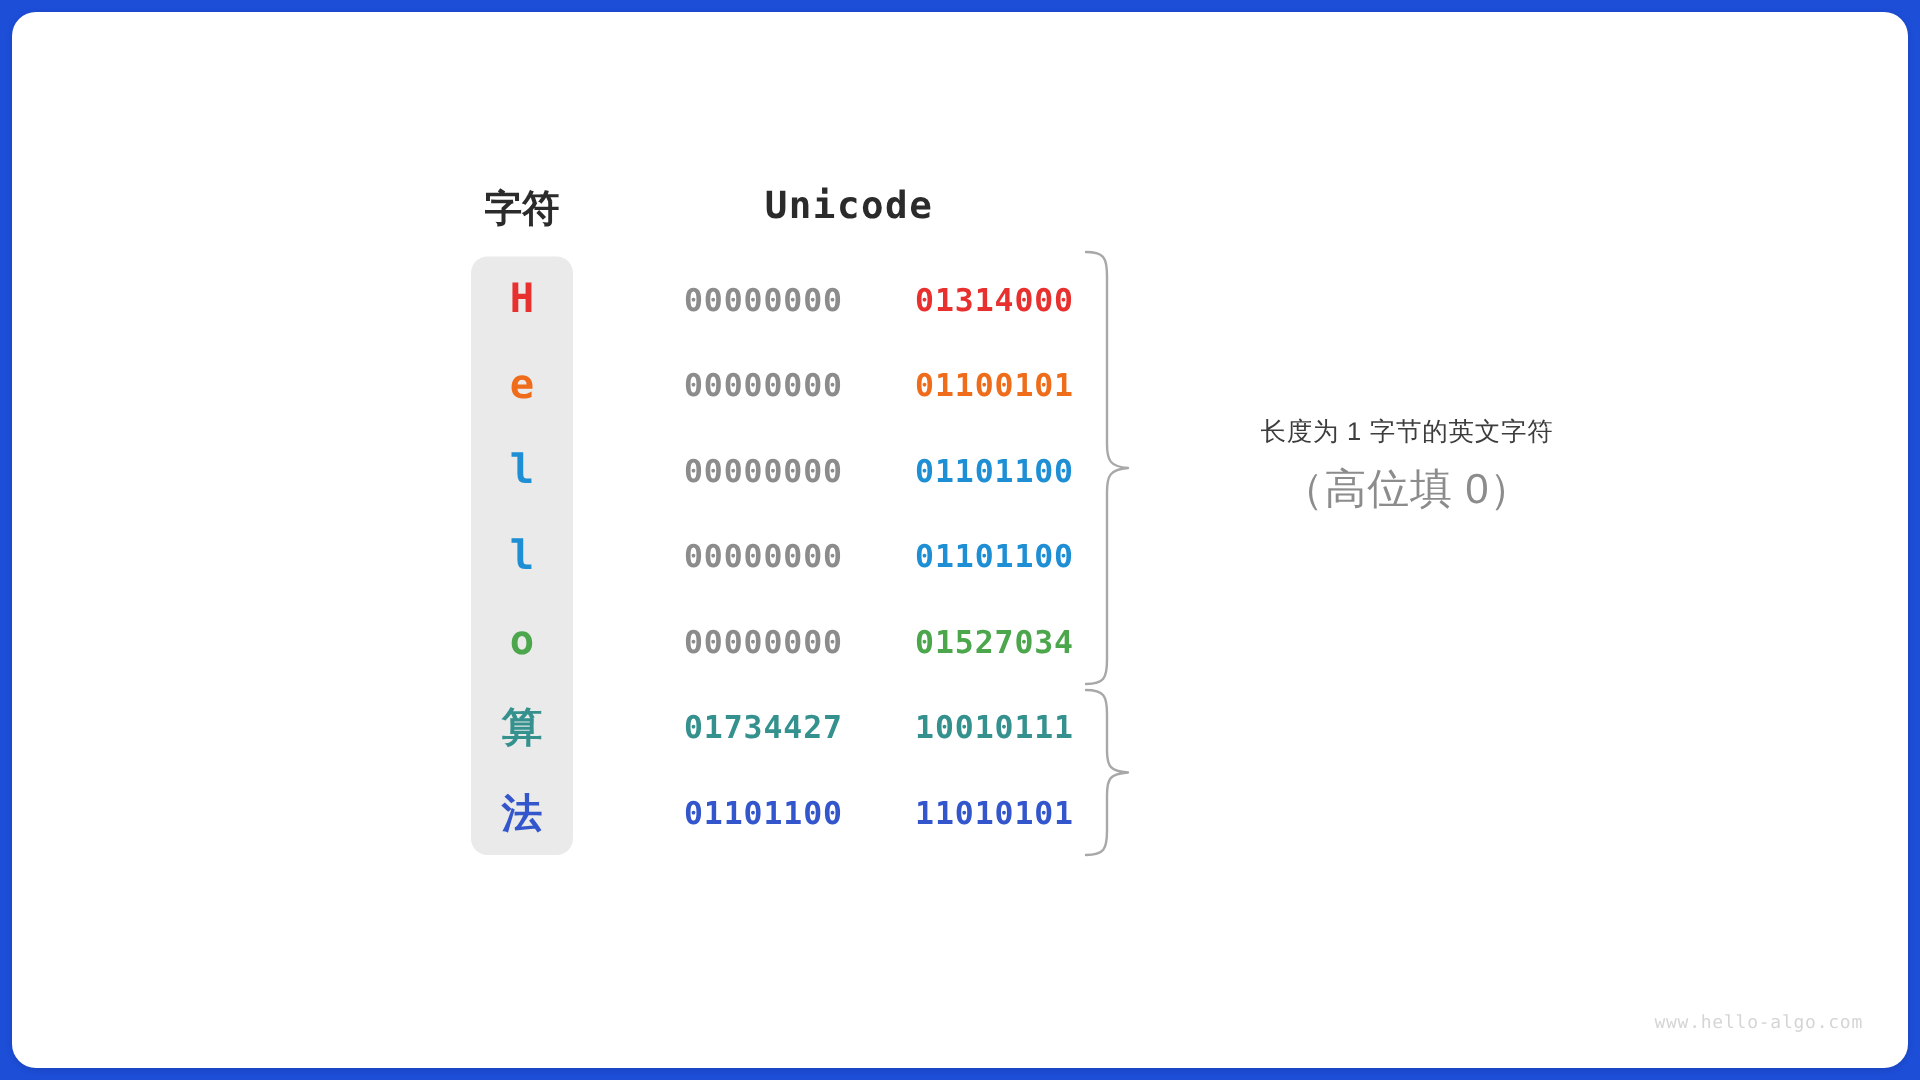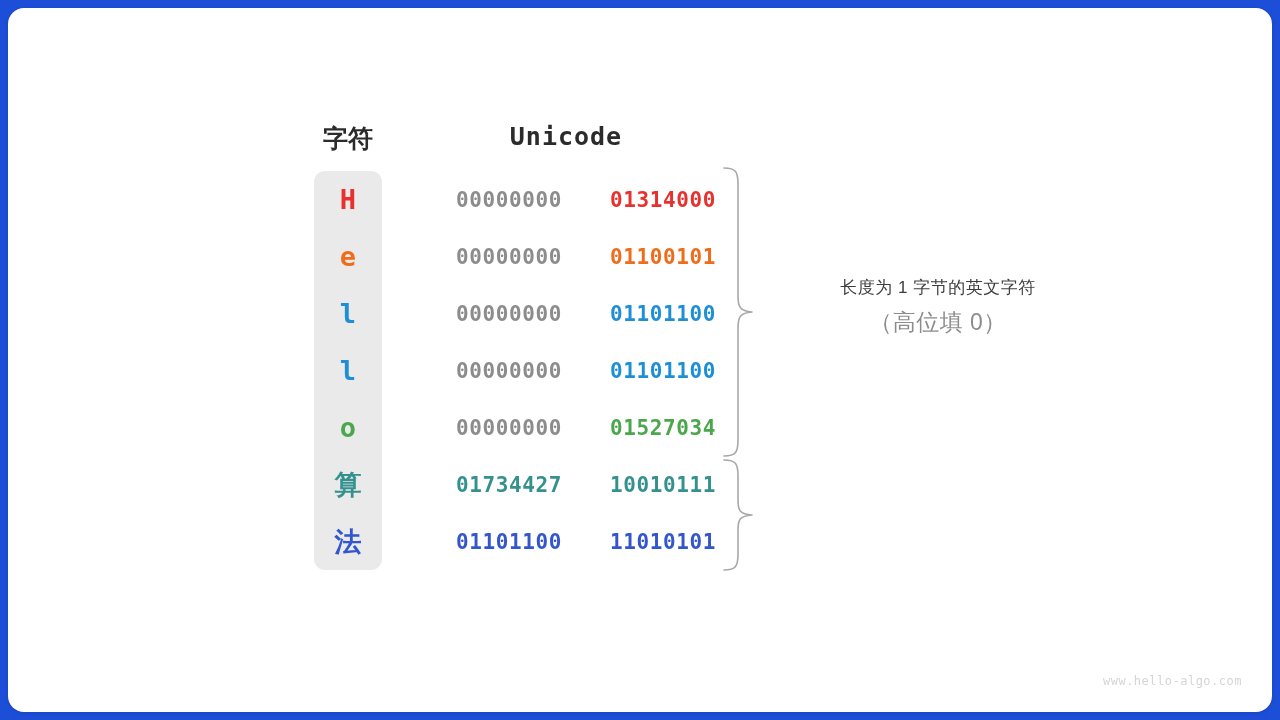--- a/index.html
+++ b/index.html
@@ -121,21 +121,21 @@
     text-align: center;
     white-space: nowrap;
     font-family: "Liberation Sans", "DejaVu Sans", sans-serif;
   }
   .anno-main {
     font-size: 17px;
     color: #3d3d3d;
     letter-spacing: 0.5px;
   }
   .anno-sub {
-    font-size: 23px;
+    font-size: 28px;
     color: #8c8c8c;
     letter-spacing: 0.5px;
     margin-top: 8px;
   }
 
   
   .watermark {
     position: absolute;
     right: 30px;
     bottom: 24px;

